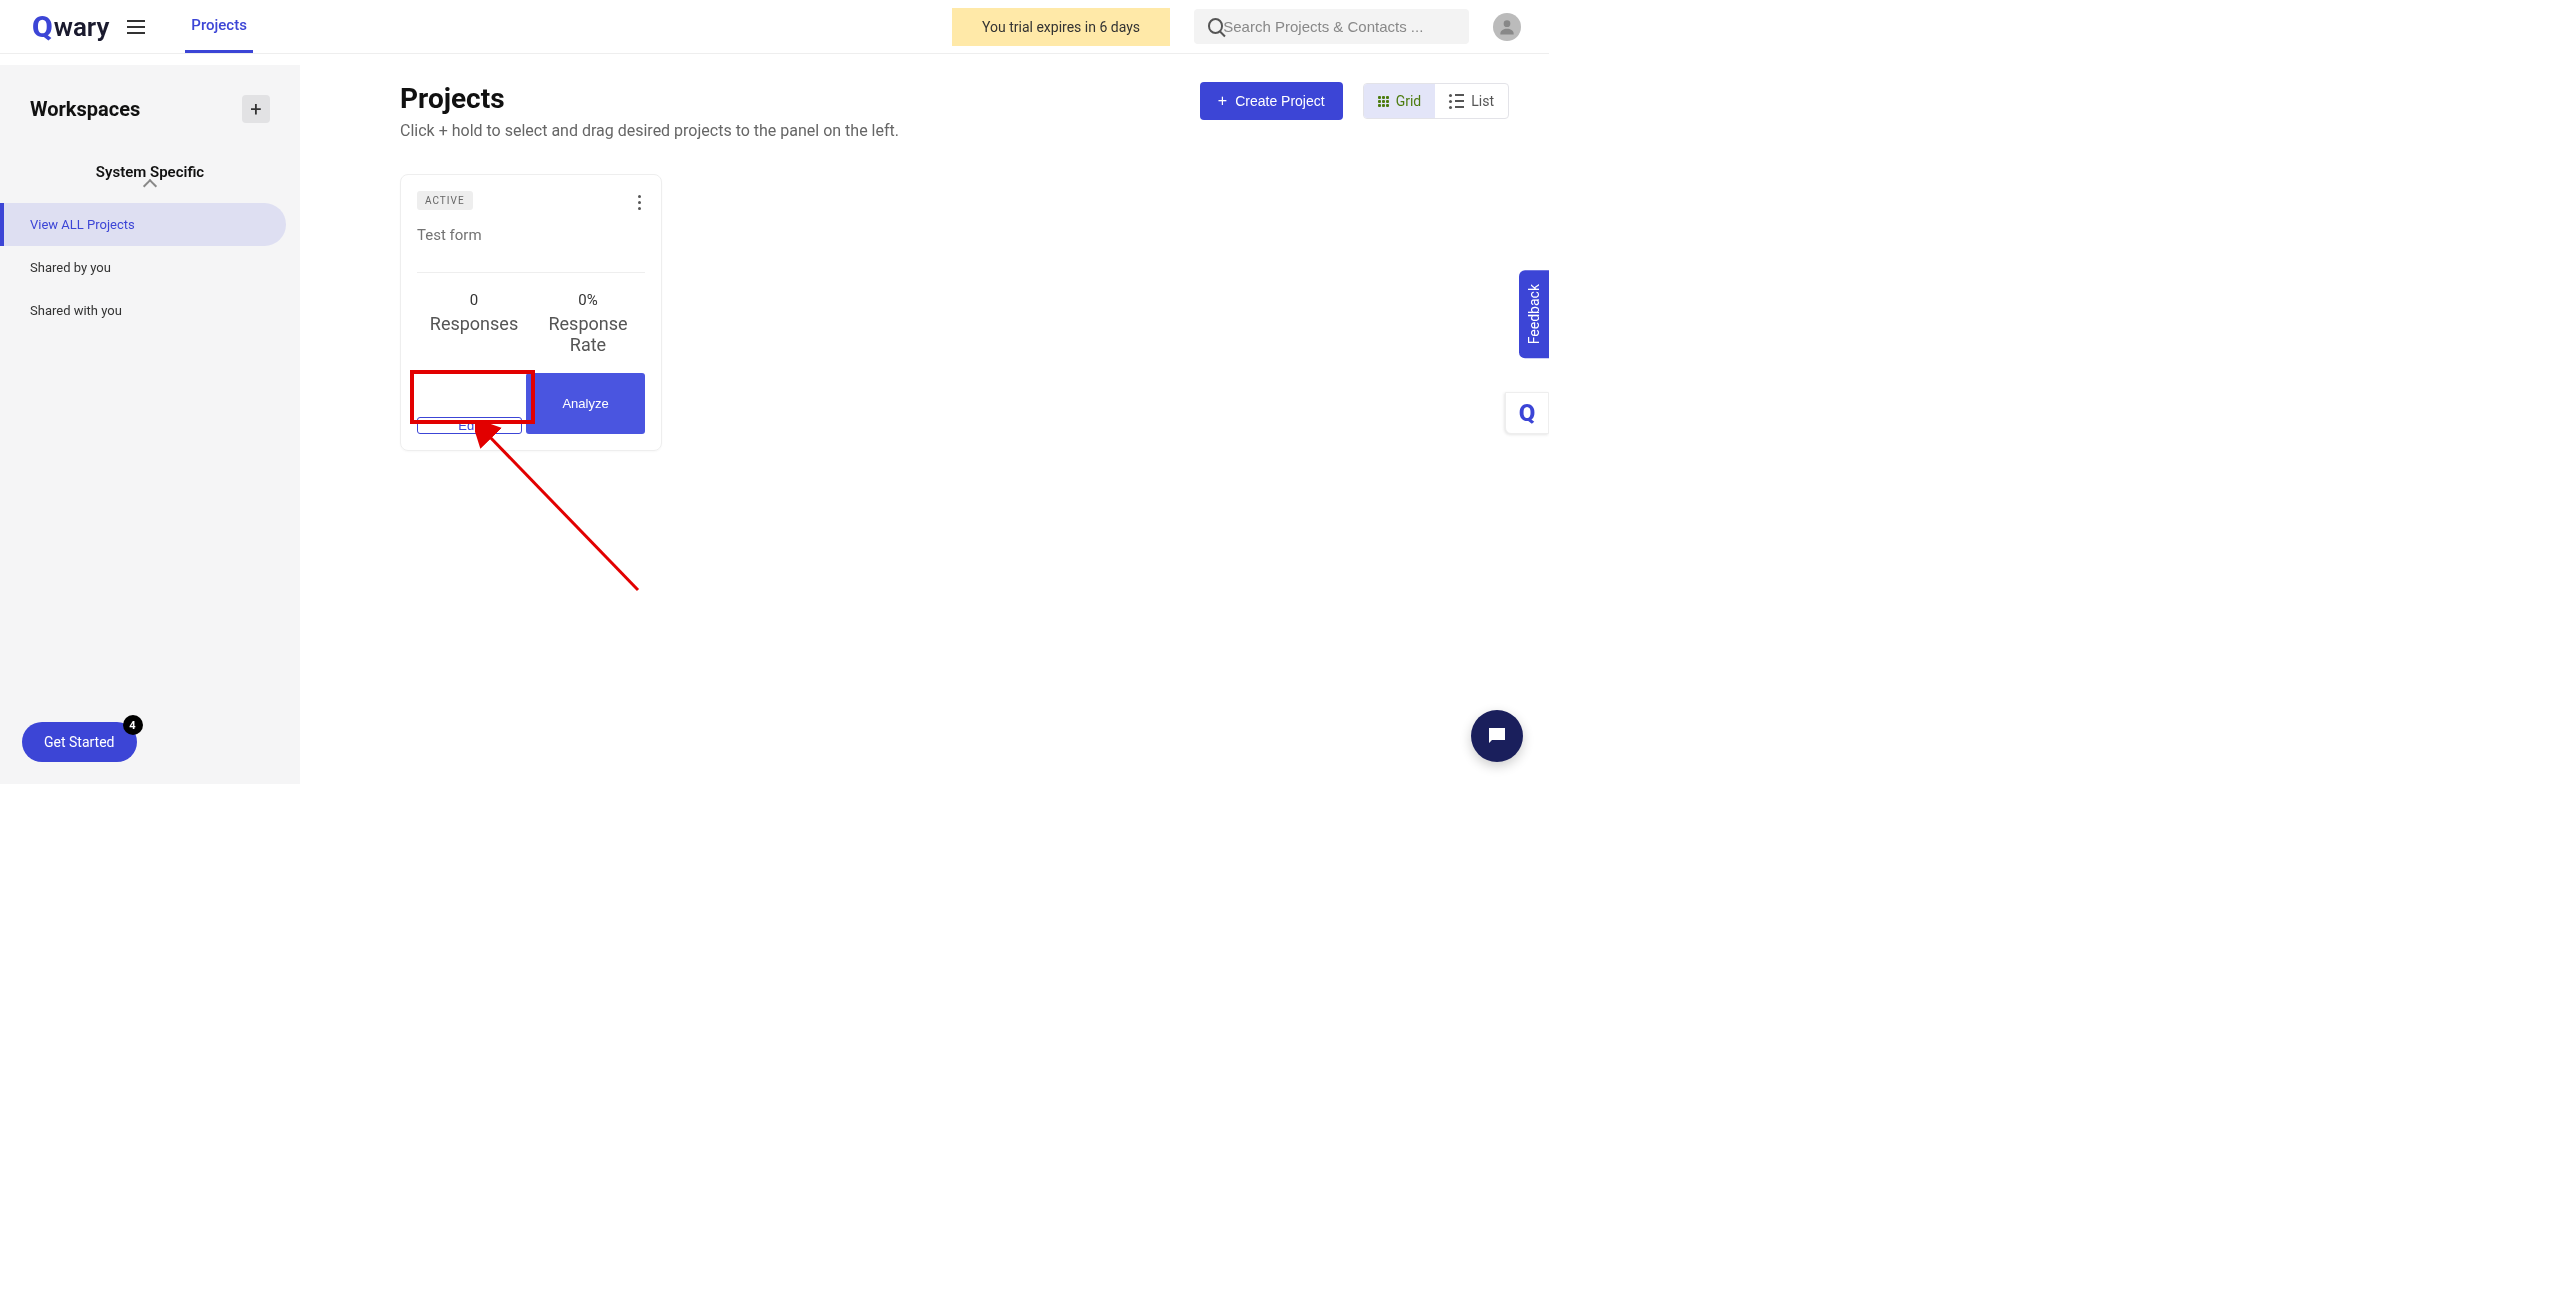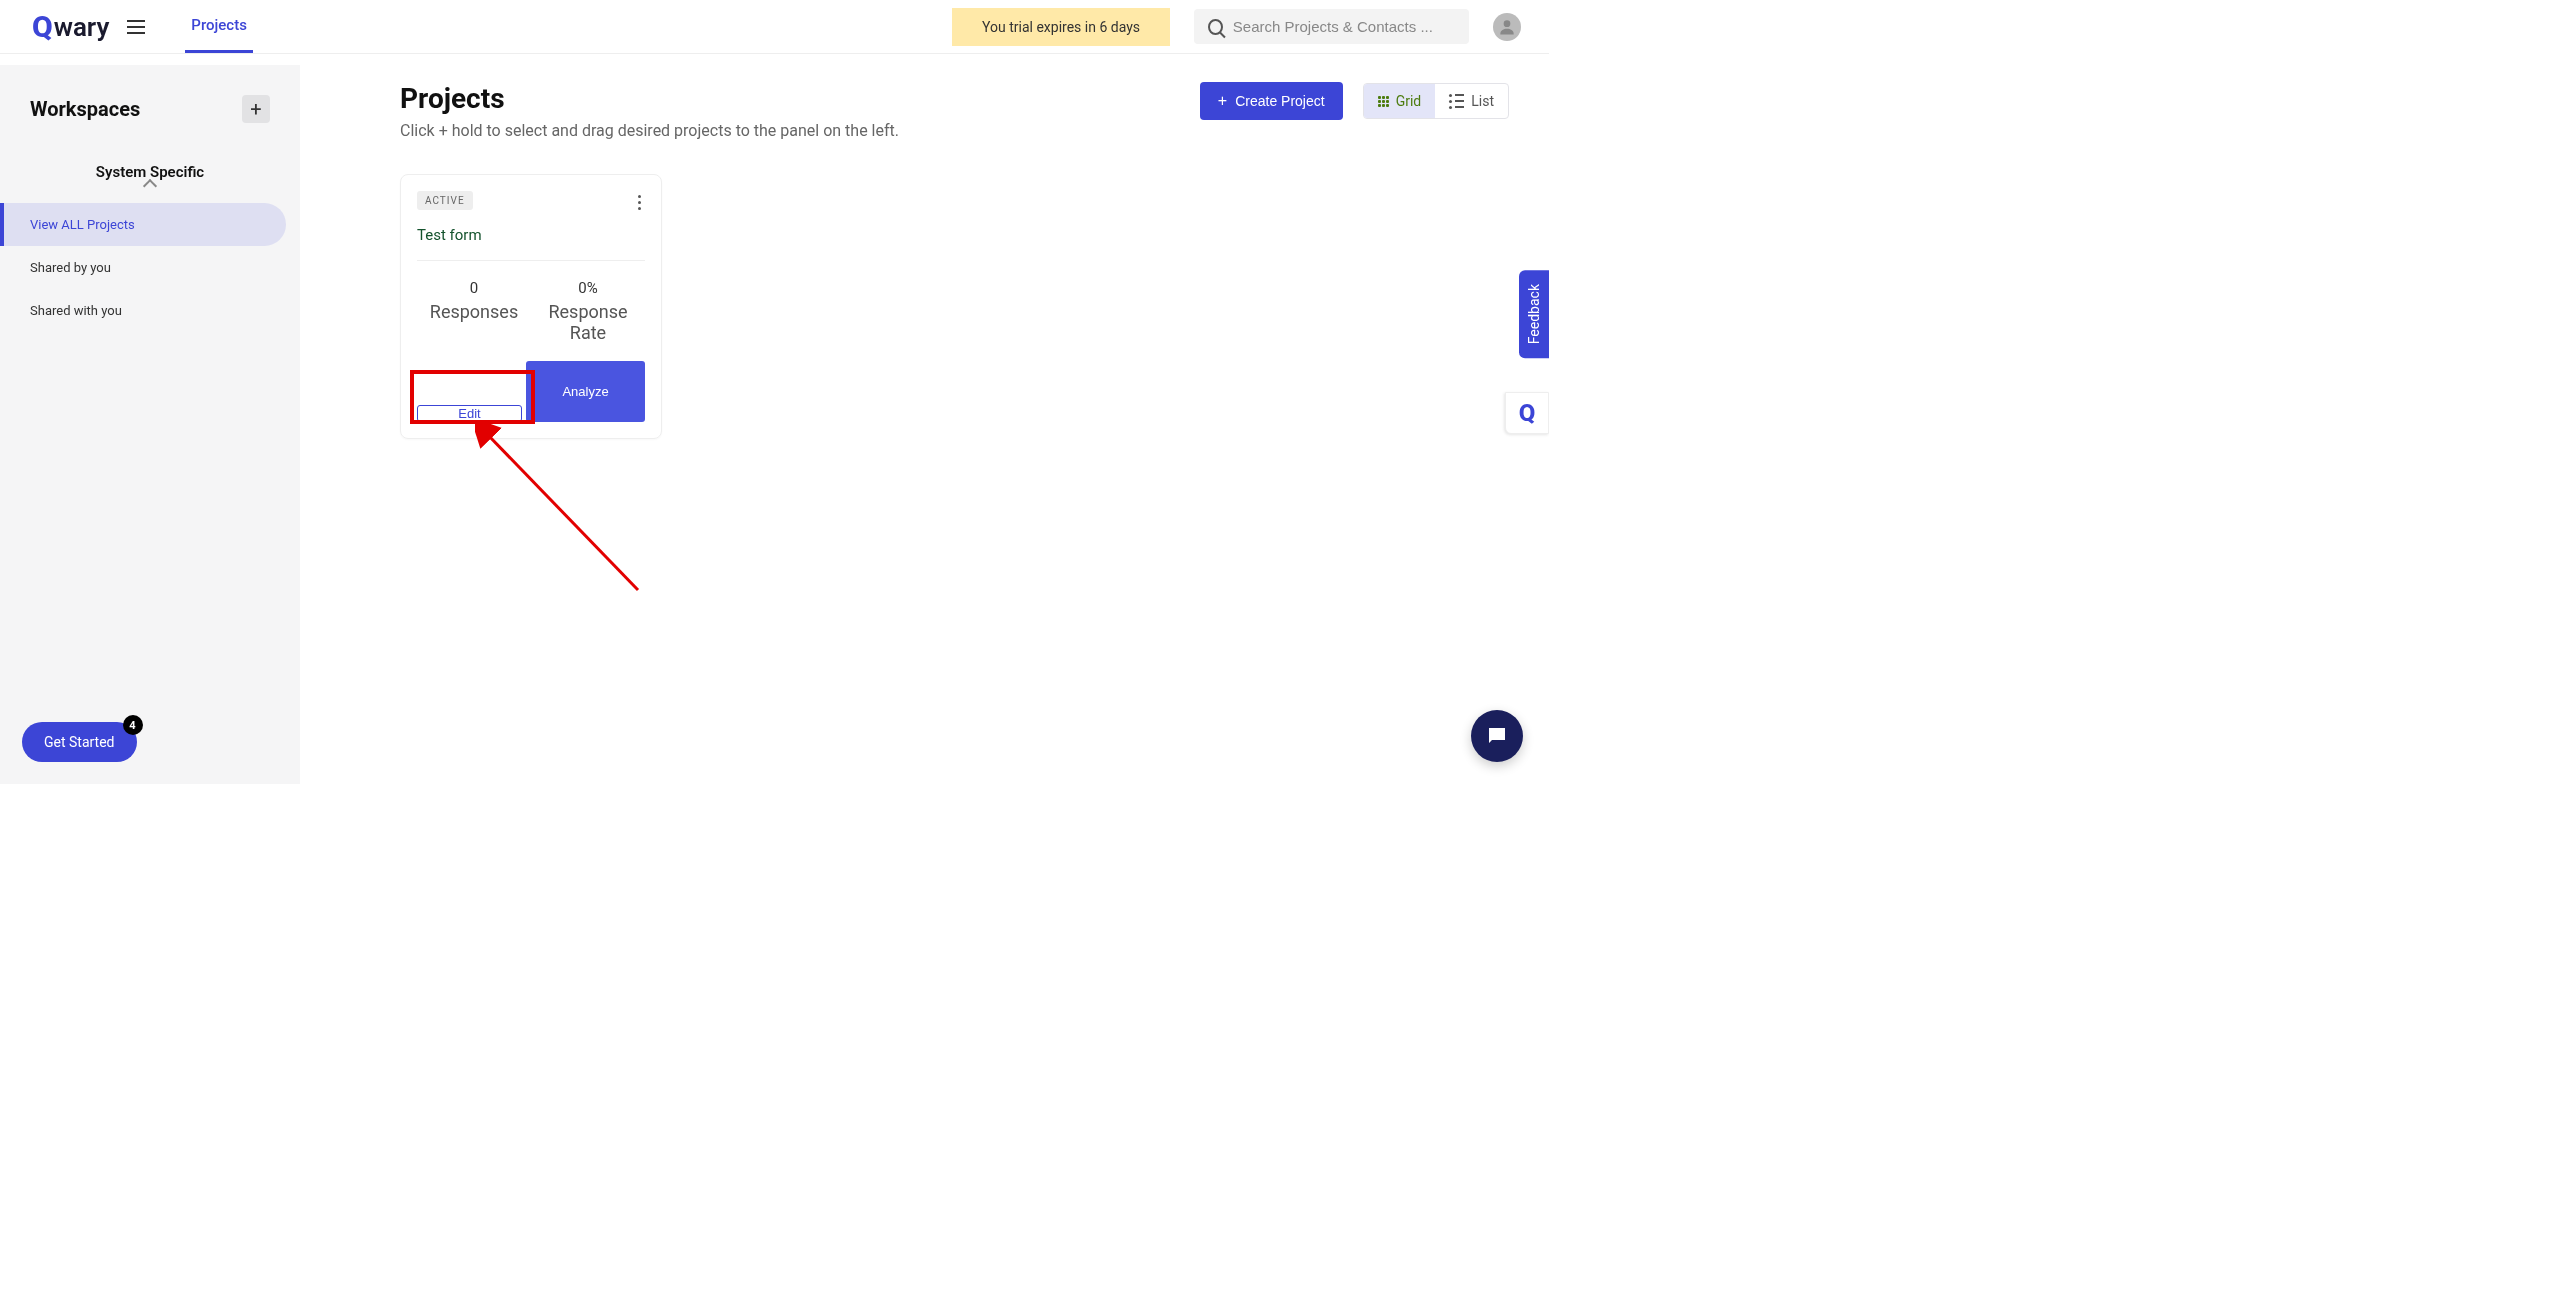--- a/index.html
+++ b/index.html
@@ -72,24 +72,22 @@
   .trial-banner {
     background: #ffe9a8;
     color: #333;
     font-size: 14px;
     padding: 11px 30px;
   }
   .search-box {
     background: #f3f3f3;
     border-radius: 4px;
     display: flex;
-    align-items: center;
     padding: 9px 14px;
     width: 275px;
-    gap: 10px;
   }
   .search-box input {
     border: none;
     background: transparent;
     outline: none;
     font-size: 15px;
     color: #666;
     width: 100%;
   }
   .search-box input::placeholder { color: #888; }
@@ -304,23 +302,23 @@
     cursor: pointer;
     padding: 4px;
   }
   .dots span {
     width: 3px; height: 3px;
     background: #555;
     border-radius: 50%;
   }
   .card-title {
     font-size: 15px;
-    color: #14532d;
+    color: #737373;
     margin-top: 12px;
-    margin-bottom: 16px;
+    margin-bottom: 28px;
   }
   .card-stats {
     border-top: 1px solid #eee;
     padding-top: 18px;
     display: flex;
   }
   .stat {
     flex: 1;
     text-align: center;
   }

